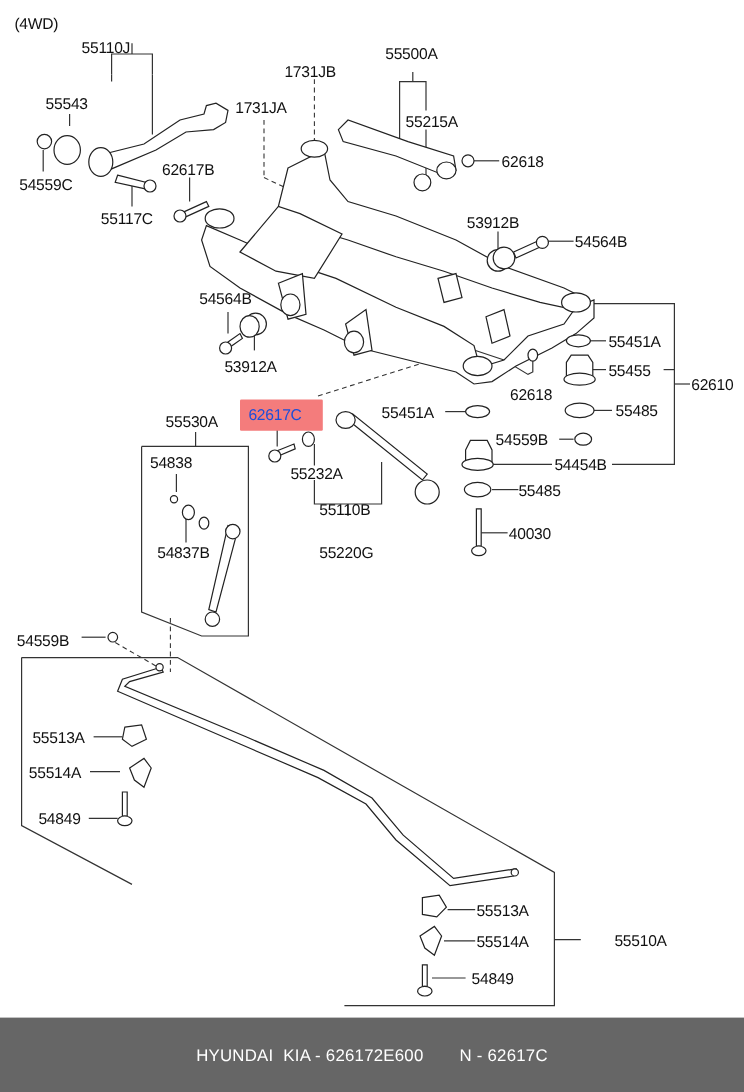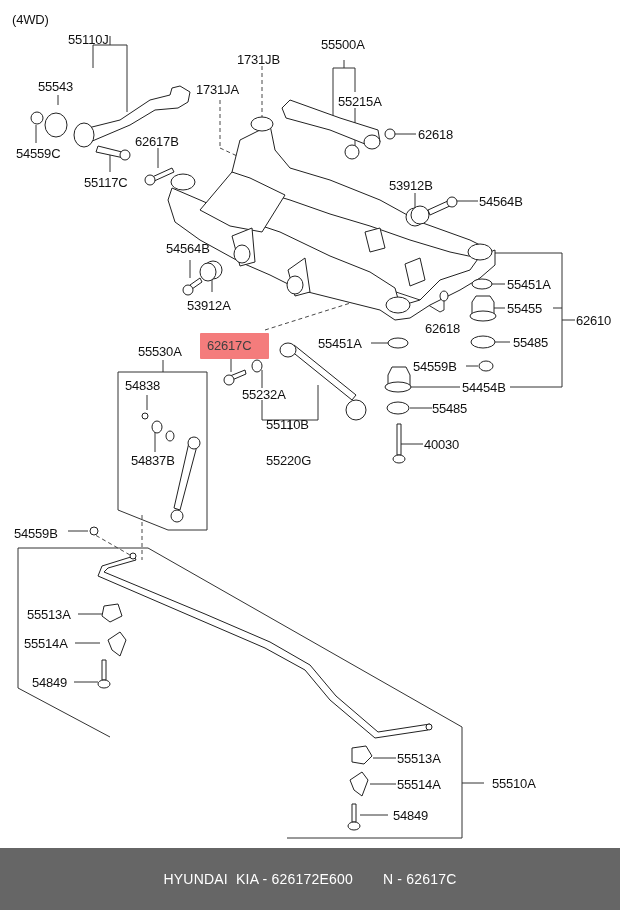--- a/index.html
+++ b/index.html
@@ -1,21 +1,21 @@
 <!DOCTYPE html>
 <html><head>
 <meta charset="utf-8">
 <style>
   html, body { margin: 0; padding: 0; }
   body { width: 620px; height: 910px; background: #ffffff; position: relative; overflow: hidden;
          font-family: "Liberation Sans", sans-serif; }
   #diagram { position: absolute; left: 0; top: 0; width: 620px; height: 848px; }
   .lbl { position: absolute; font-size: 13px; color: #111; white-space: nowrap; line-height: 16px; letter-spacing: -0.2px; }
   .hl { position: absolute; background: #f47c7c; border-radius: 1px; }
-  .hl-text { color: #404040; }
+  .hl-text { color: #1d4ed8; }
   #footer { position: absolute; left: 0; top: 848px; width: 620px; height: 62px; background: #666666;
             color: #ffffff; font-size: 14px; line-height: 62px; text-align: center; letter-spacing: 0.2px; }
   #footer span { display: inline-block; }
   .gap { width: 30px; }
   svg .ln { stroke: #333; stroke-width: 1; fill: none; }
   svg .part { stroke: #222; stroke-width: 1; fill: #fff; }
   svg .dash { stroke: #333; stroke-width: 0.9; fill: none; stroke-dasharray: 4 3; }
 </style>
 </head>
 <body>
@@ -215,19 +215,19 @@
   <div class="lbl" style="left:242px; top:387px;">55232A</div>
   <div class="lbl" style="left:131px; top:453px;">54837B</div>
   <div class="lbl" style="left:266px; top:417px;">55110B</div>
   <div class="lbl" style="left:266px; top:453px;text-align:right;">55220G</div>
   <div class="lbl" style="left:14px; top:526px;">54559B</div>
   <div class="lbl" style="left:27px; top:607px;">55513A</div>
   <div class="lbl" style="left:24px; top:636px;">55514A</div>
   <div class="lbl" style="left:32px; top:675px;">54849</div>
   <div class="lbl" style="left:397px; top:751px;">55513A</div>
   <div class="lbl" style="left:397px; top:777px;">55514A</div>
-  <div class="lbl" style="left:492px; top:776px;">55510A</div>
+  <div class="lbl" style="left:512px; top:776px;">55510A</div>
   <div class="lbl" style="left:393px; top:808px;">54849</div>
 </div>
 
 <div id="footer">
   <span style="white-space:pre;">HYUNDAI  KIA - 626172E600</span><span class="gap"></span><span>N - 62617C</span>
 </div>
 
 </body></html>

